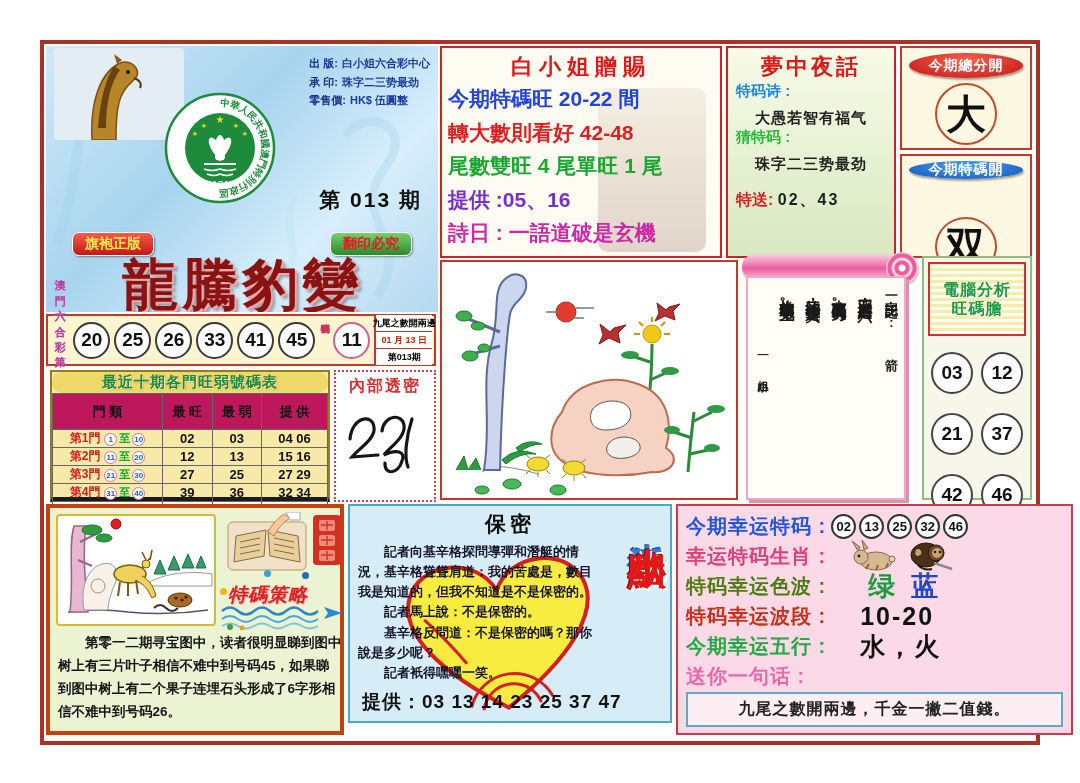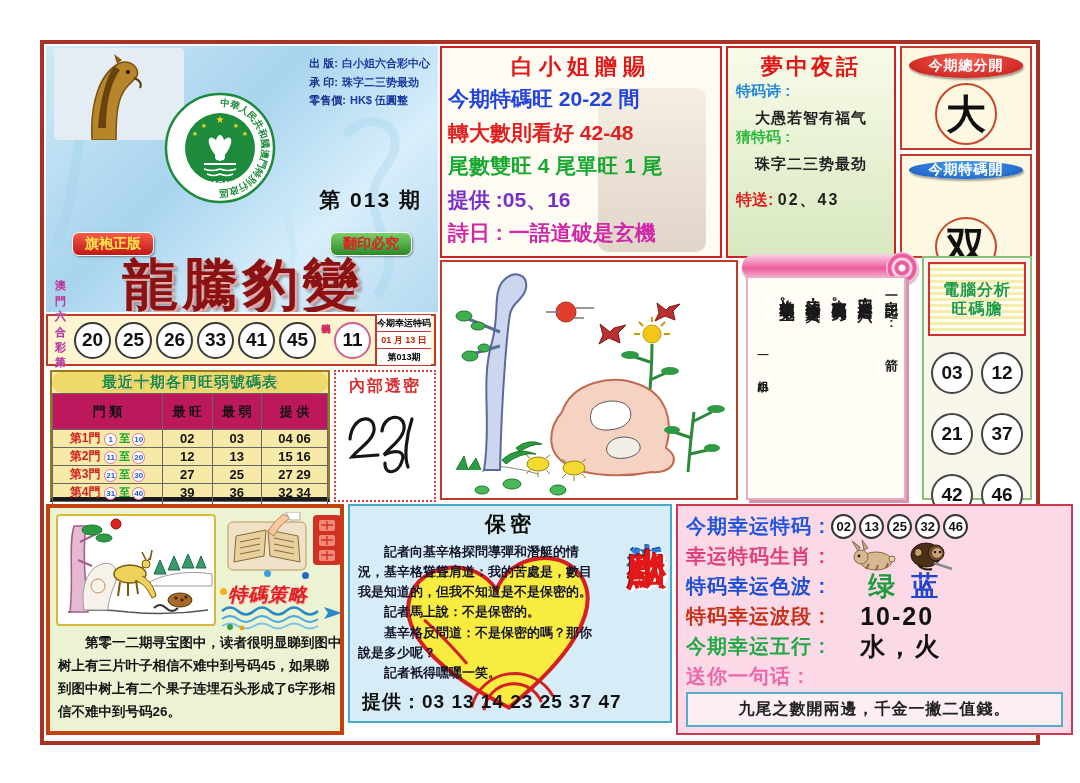--- a/index.html
+++ b/index.html
@@ -108,21 +108,21 @@
   .humor-text .ind { text-indent:2em; }
   .humor-offer { position:absolute; z-index:1; left:12px; bottom:6px; font-size:19px; font-weight:bold; color:#111; letter-spacing:1px; }
   .side-title { position:absolute; z-index:2; right:4px; top:8px; writing-mode:vertical-rl; text-orientation:upright; font-size:38px; font-weight:bold; line-height:1; letter-spacing:2px; }
   .st-blue { color:#2e7fe0; text-shadow:2px 2px 0 #fff,-1px -1px 0 #1a4a90; }
   .st-red  { color:#e01818; text-shadow:2px 2px 0 #fff,-1px -1px 0 #8a0808; }
 
   
   .lucky-box { position:absolute; left:632px; top:460px; width:397px; height:231px; background:#fbd9e6; border:2px solid #cc3a50; padding:5px 8px 6px 8px; display:flex; flex-direction:column; }
   .lrow { display:flex; align-items:center; height:30px; }
   .llabel { font-weight:bold; font-size:20px; letter-spacing:1px; white-space:nowrap; }
-  .c-blue { color:#2255dd; } .c-mag { color:#e0407a; } .c-navy { color:#1d4ed8; }
+  .c-blue { color:#2255dd; } .c-mag { color:#e0407a; } .c-navy { color:#4d7c0f; }
   .c-red { color:#c83018; } .c-green { color:#22a844; } .c-pink { color:#ee66aa; }
   .lballs { display:flex; gap:3px; margin-left:5px; }
   .lball { width:25px; height:25px; border:2px solid #333; border-radius:50%; background:#fff; font-size:13px; font-weight:bold; color:#111; display:flex; align-items:center; justify-content:center; }
   .lval { font-size:25px; font-weight:bold; color:#111; margin-left:34px; letter-spacing:2px; }
   .cw-green { color:#1e9a3c; margin-left:42px; font-size:27px; font-weight:bold; }
   .cw-blue { color:#2244cc; margin-left:16px; font-size:27px; font-weight:bold; }
   .zodiac { display:flex; gap:10px; margin-left:24px; }
   .quote { margin-top:auto; border:2px solid #5aaccc; background:#fdeef3; text-align:center; font-size:16px; font-weight:bold; color:#222; padding:5px 2px; letter-spacing:1px; font-family:"Liberation Serif","DejaVu Serif",serif; }
 </style>
 </head>
@@ -214,21 +214,21 @@
     </div>
     <div class="ball">20</div>
     <div class="ball">25</div>
     <div class="ball">26</div>
     <div class="ball">33</div>
     <div class="ball">41</div>
     <div class="ball">45</div>
     <div class="sp-label">特別號碼</div>
     <div class="ball special">11</div>
     <div class="date-box">
-      <div>今期幸运特码</div>
+      <div>九尾之數開兩邊</div>
       <div class="date-red">01 月 13 日</div>
       <div>第013期</div>
     </div>
   </div>
 
   <div class="table-wrap">
     <div class="tbl-title">最近十期各門旺弱號碼表</div>
     <table class="tbl">
       <thead>
         <tr>

